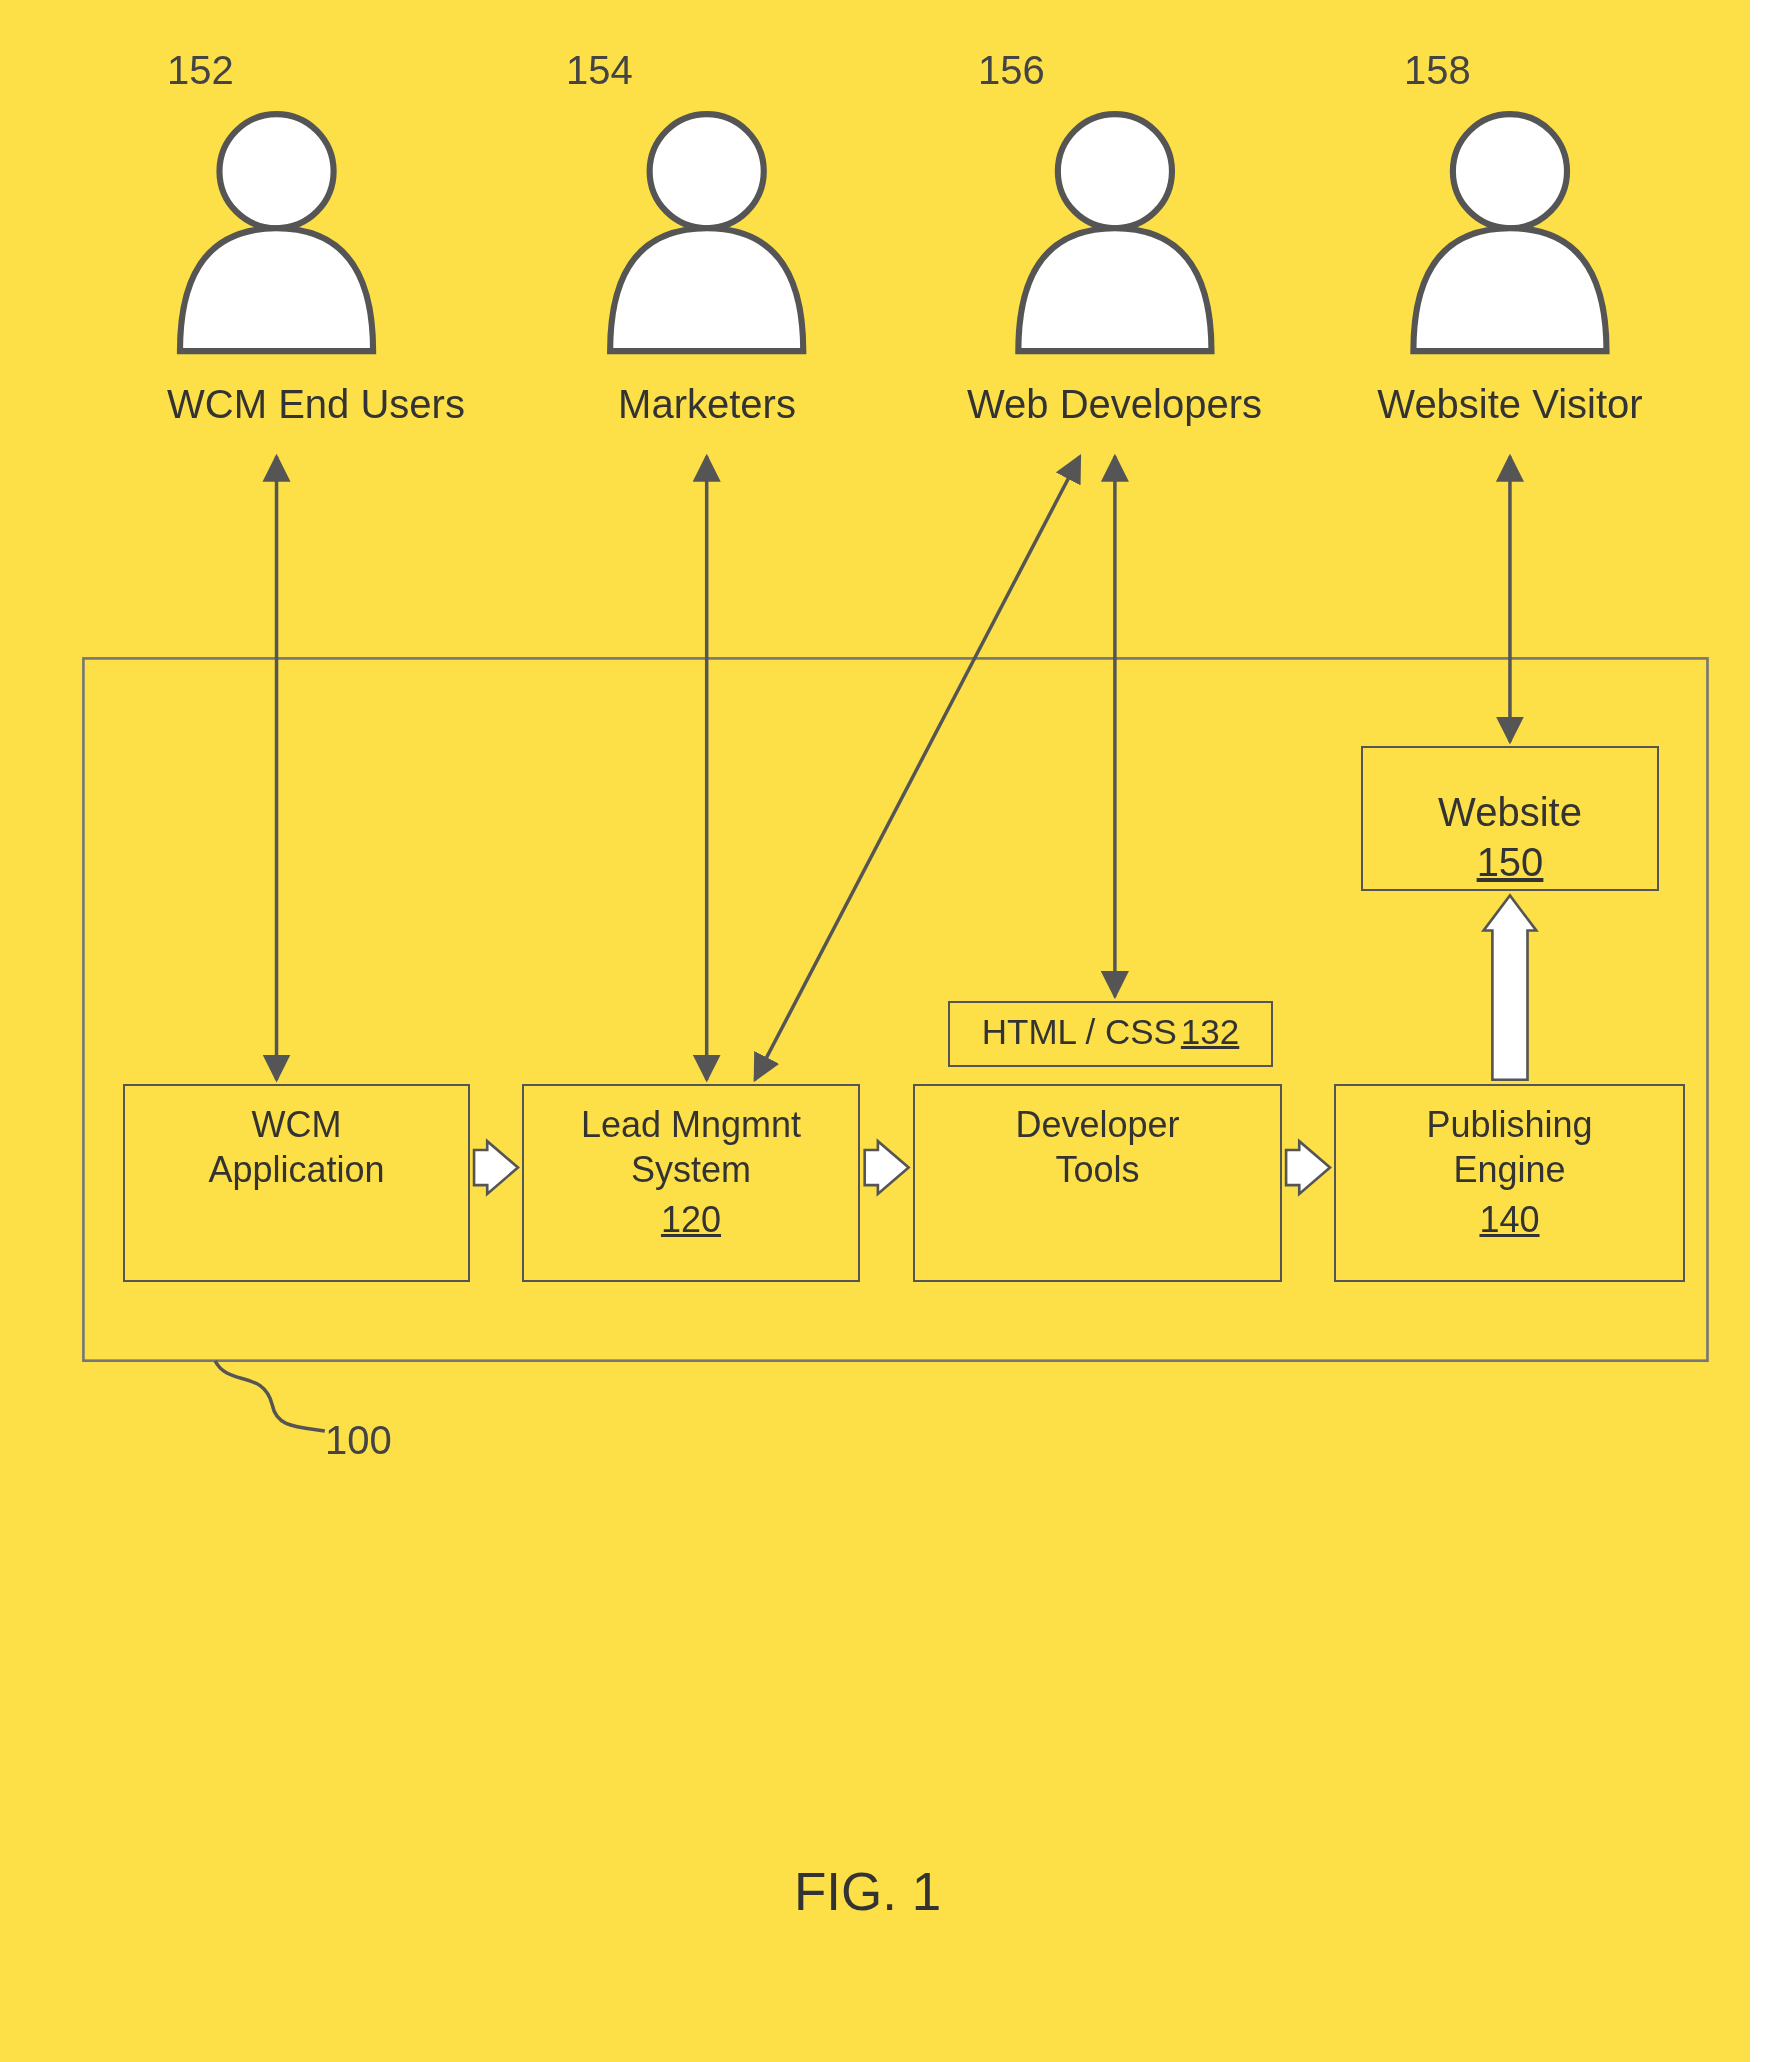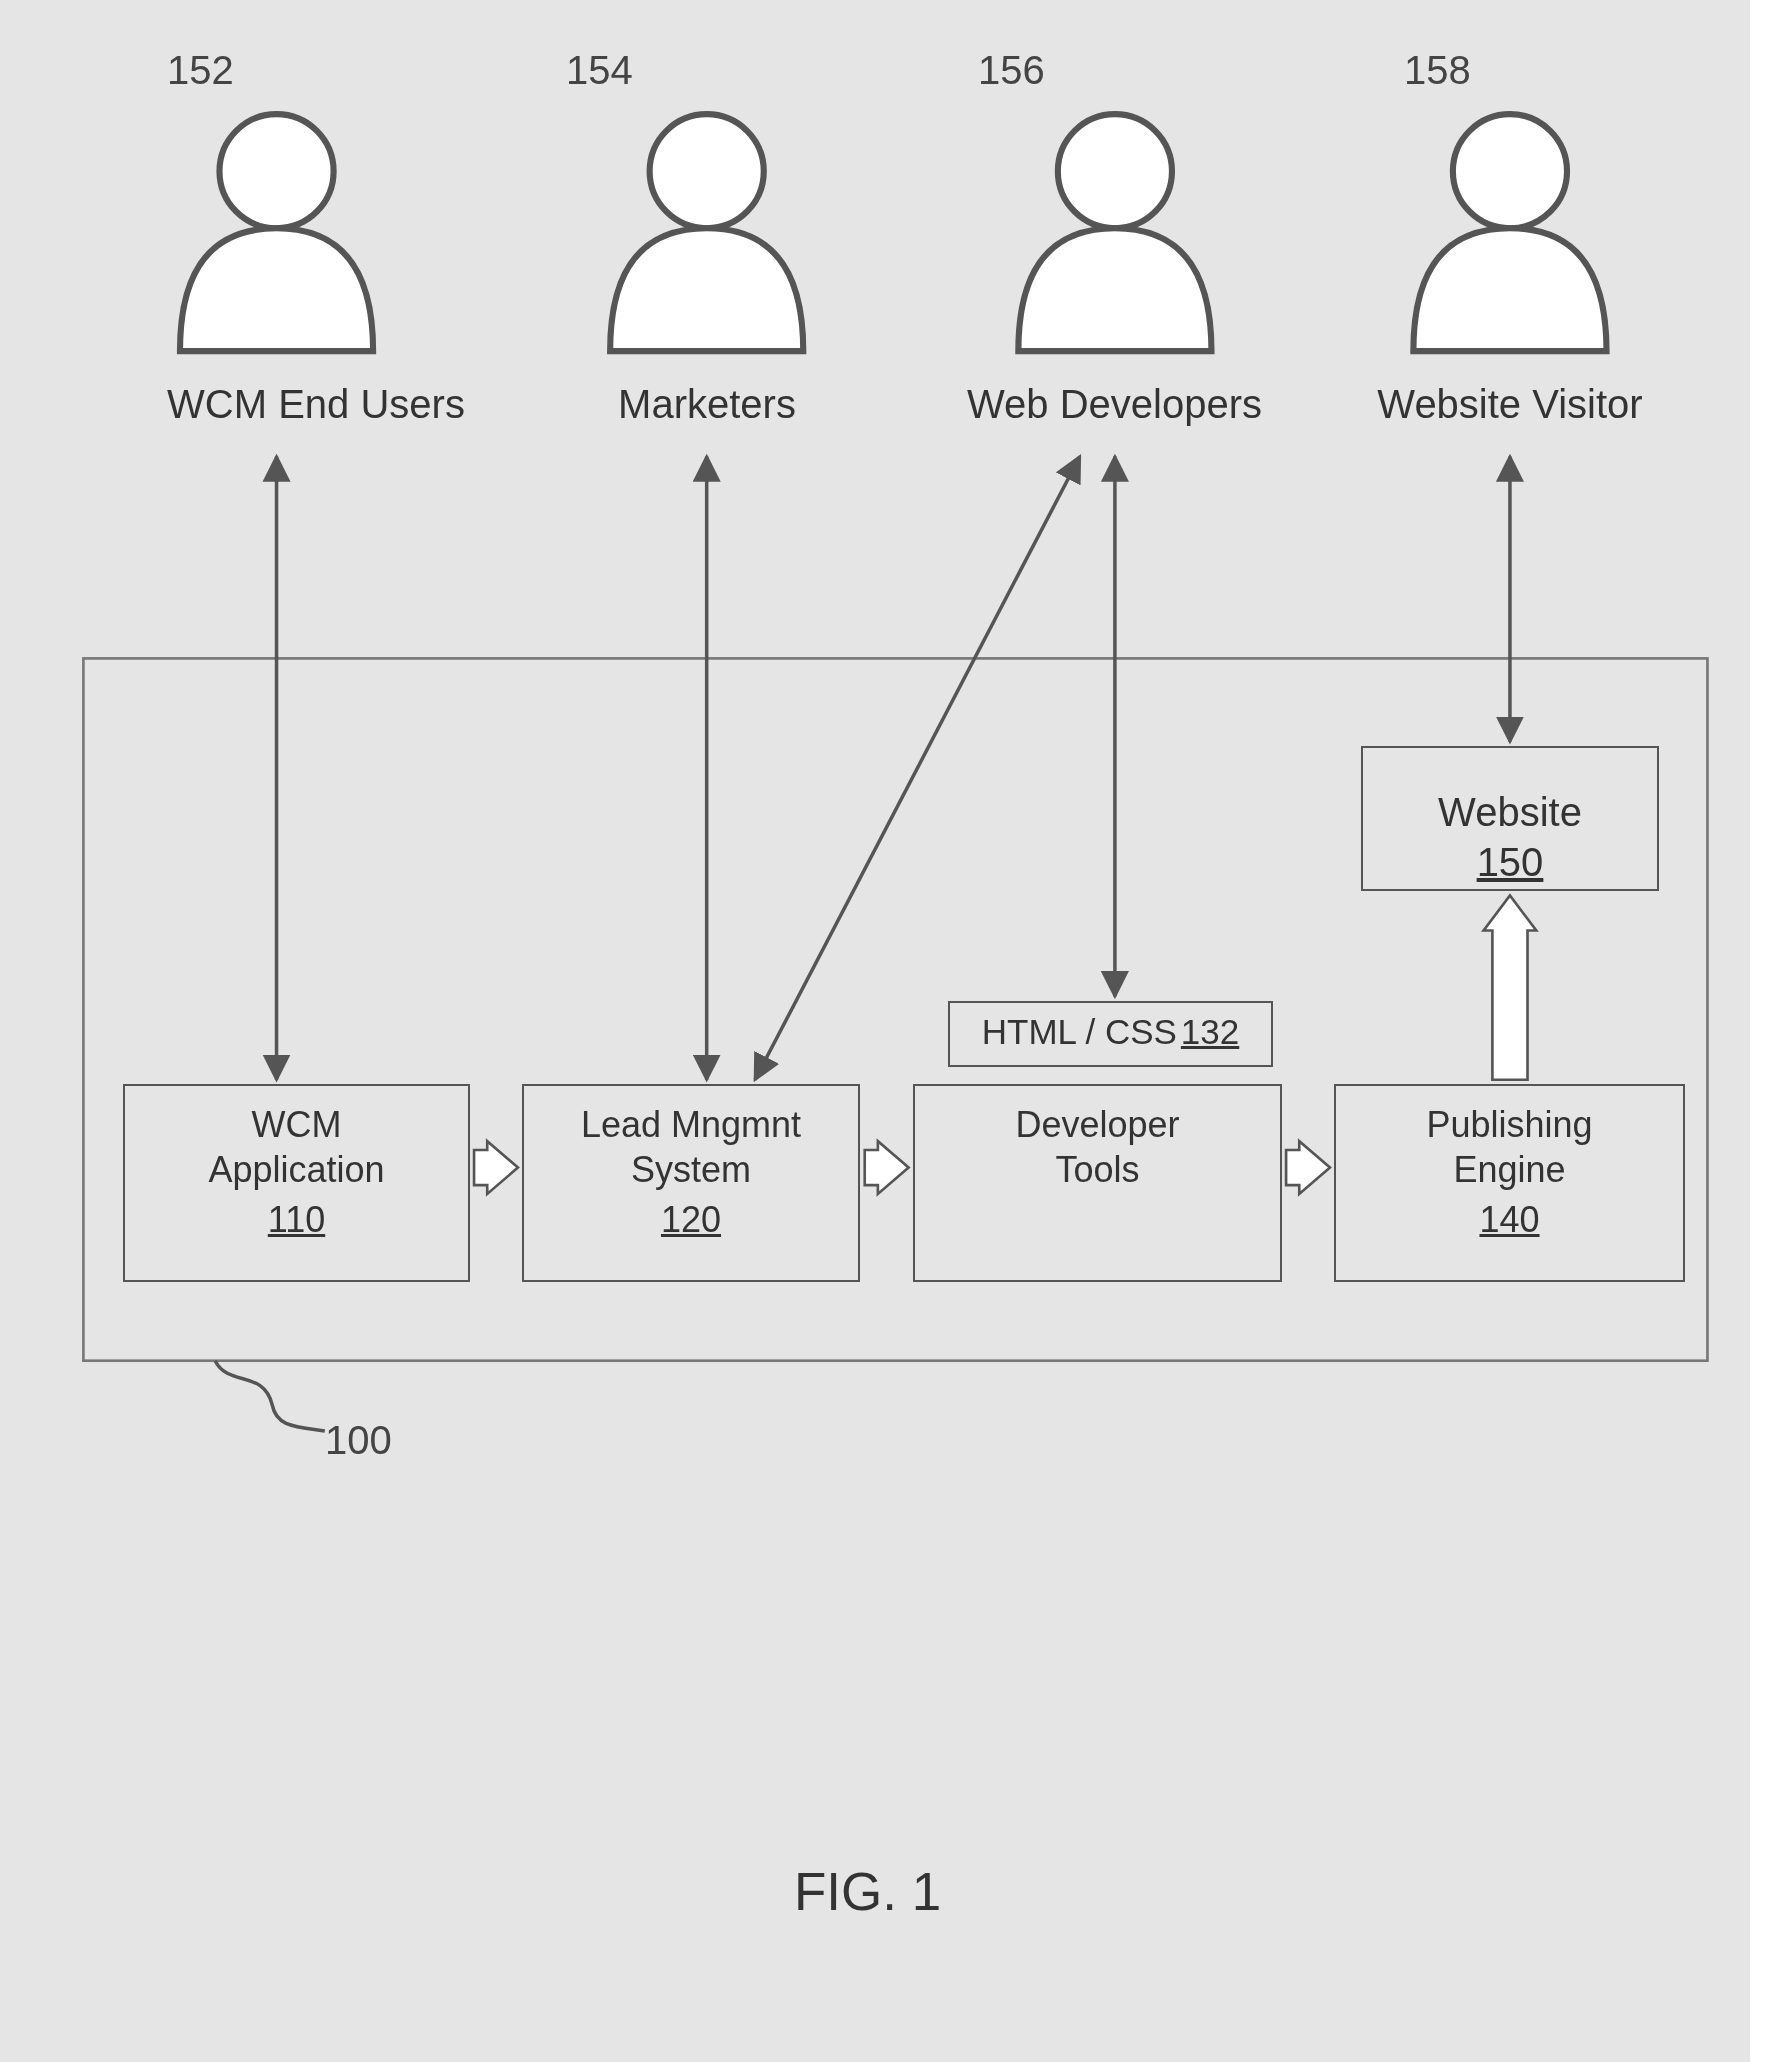--- a/index.html
+++ b/index.html
@@ -5,21 +5,21 @@
   html, body {
     margin: 0;
     padding: 0;
     background: #fff;
     font-family: Arial, Helvetica, sans-serif;
   }
   .canvas {
     position: relative;
     width: 1750px;
     height: 2063px;
-    background: #e5e5e5;
+    background: #fde047;
   }
   .actor-ref {
     position: absolute;
     font-size: 40px;
     color: #444;
   }
   .actor-label {
     position: absolute;
     font-size: 40px;
     color: #333;
@@ -148,21 +148,20 @@
     <span class="ref">150</span>
   </div>
 
   <div class="box mini" style="left:948px; top:1001px; width:325px; height:66px;">
     <span>HTML / CSS</span><span class="inline-ref">132</span>
   </div>
 
   <div class="box component" style="left:123px; top:1084px; width:347px; height:198px;">
     <span>WCM</span><br>
     <span>Application</span>
-    <span class="ref">110</span>
   </div>
 
   <div class="box component" style="left:522px; top:1084px; width:338px; height:198px;">
     <span>Lead Mngmnt</span><br>
     <span>System</span>
     <span class="ref">120</span>
   </div>
 
   <div class="box component" style="left:913px; top:1084px; width:369px; height:198px;">
     <span>Developer</span><br>

